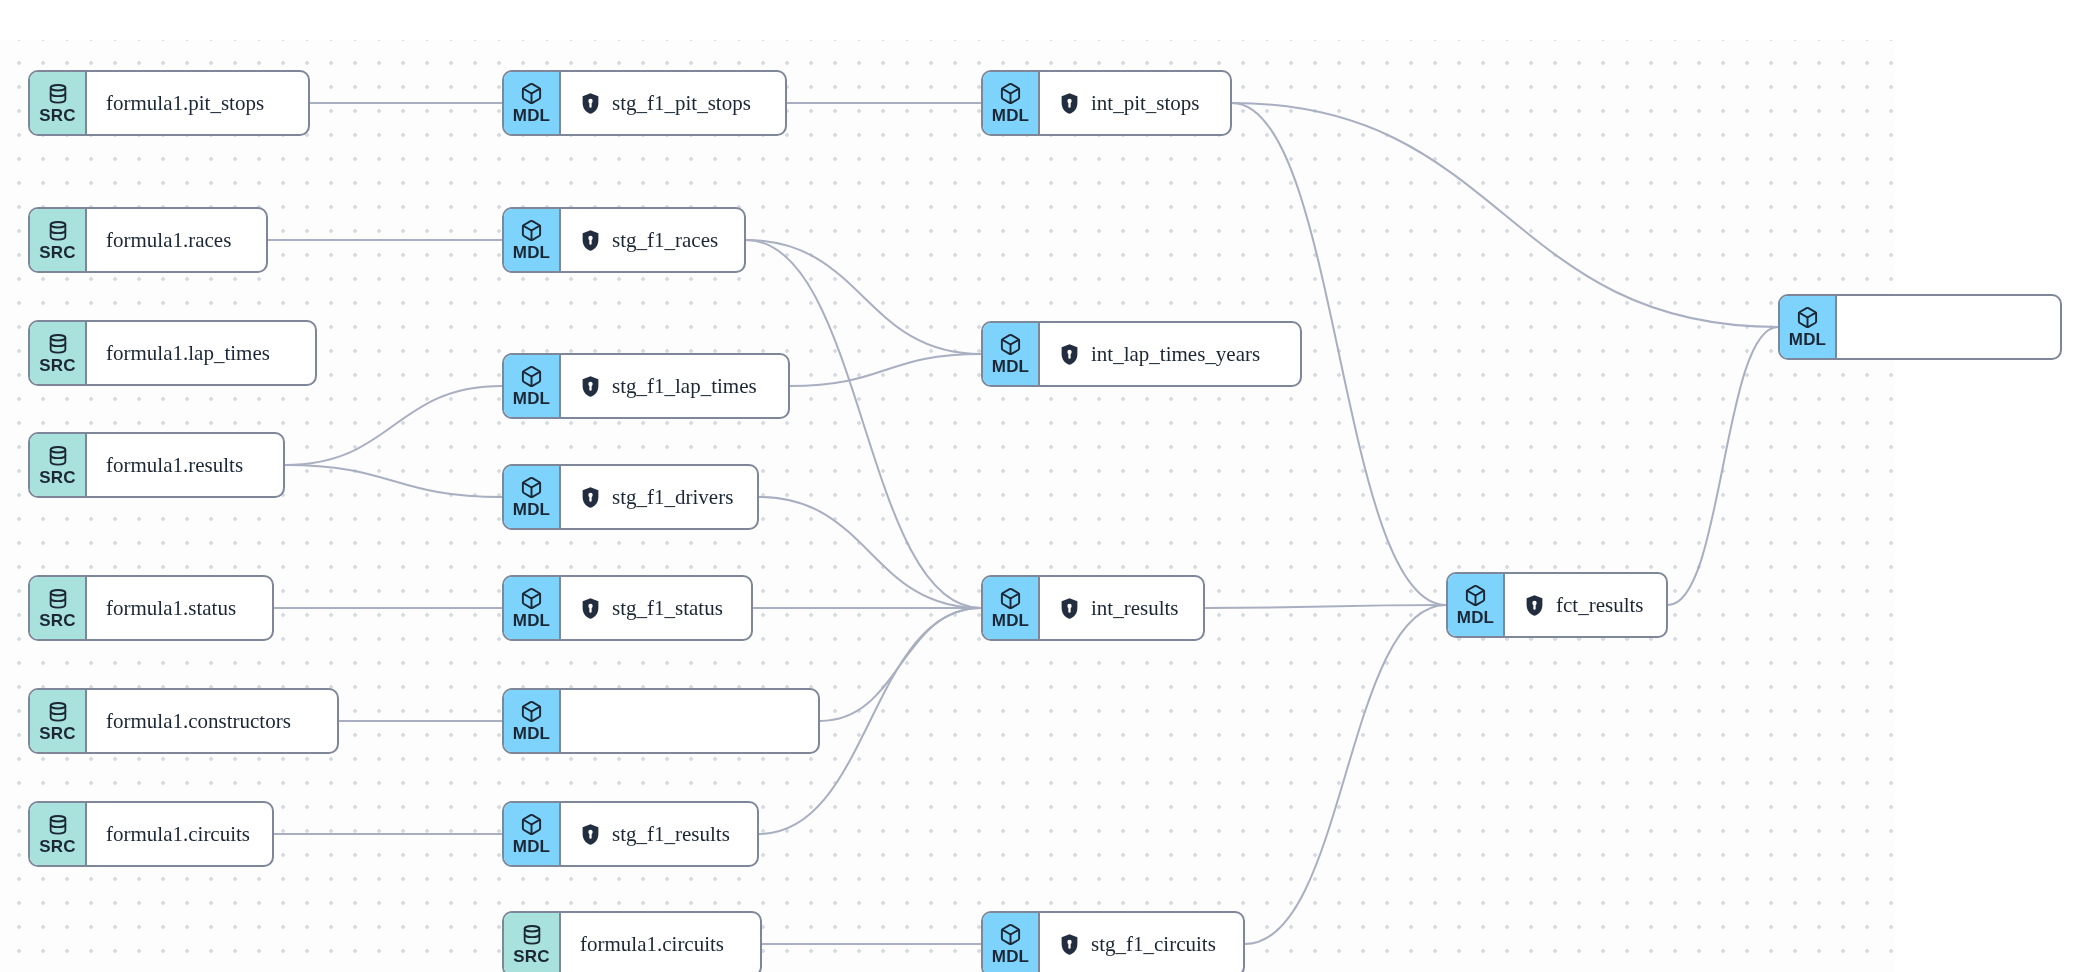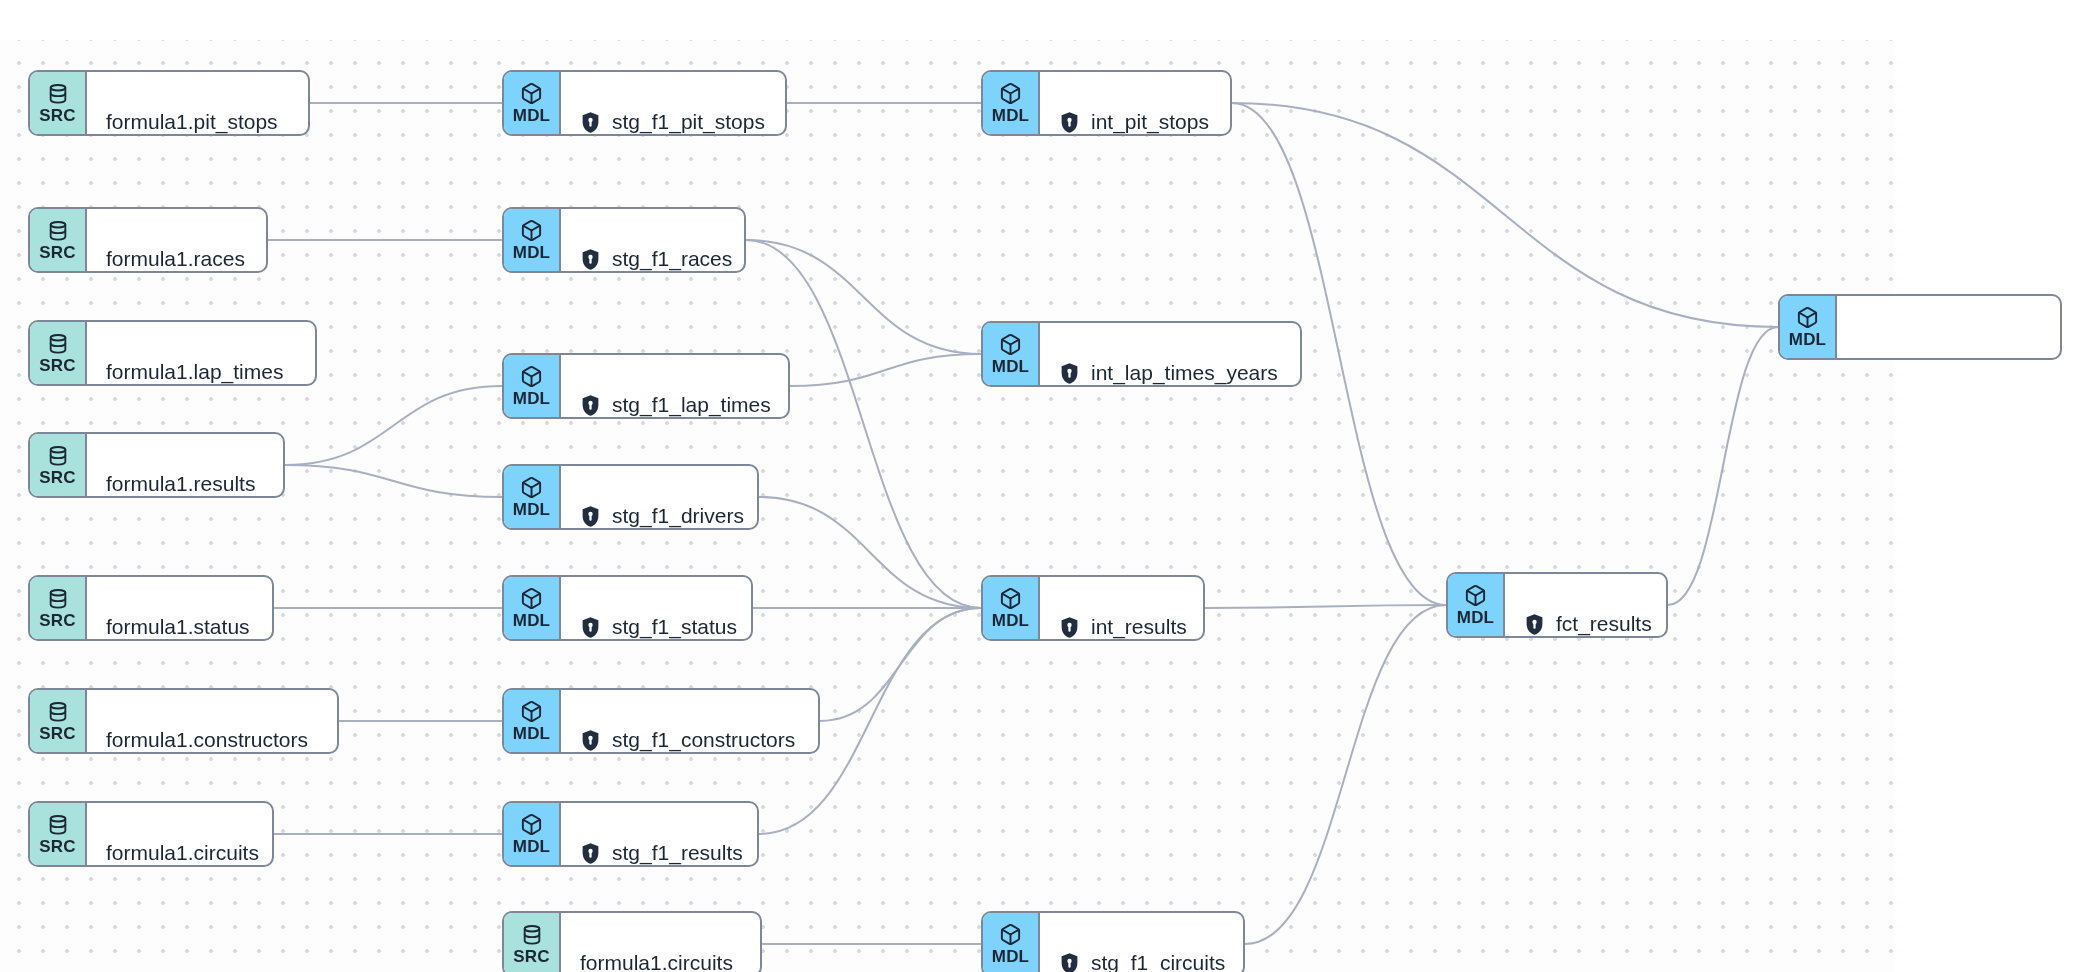--- a/index.html
+++ b/index.html
@@ -40,24 +40,25 @@
     font-size:17px;
     font-weight:600;
     line-height:1;
     color:#1b2735;
     letter-spacing:0.2px;
   }
   .badge svg{display:block;}
   .node-body{
     flex:1;
     display:flex;
-    align-items:flex-end;
+    align-items:center;
     gap:11px;
     padding:0 18px 0 19px;
     min-width:0;
+    font-family:Liberation Serif, serif;
   }
   .node-label{
     font-size:21px;
     color:#1b2735;
     white-space:nowrap;
   }
   .shield{flex:0 0 auto;display:block;}
 </style>
 </head>
 <body>
@@ -283,28 +284,20 @@
       </div>
       <div class="node" style="left: 502px; top: 648px; width: 318px; height: 66px;">
         <div class="badge kind-model">
           <svg width="23" height="23" viewBox="0 0 24 24">
             <path d="M21 16V8a2 2 0 0 0-1-1.73l-7-4a2 2 0 0 0-2 0l-7 4A2 2 0 0 0 3 8v8a2 2 0 0 0 1 1.73l7 4a2 2 0 0 0 2 0l7-4A2 2 0 0 0 21 16z" fill="none" stroke="#1b2735" stroke-width="2" stroke-linecap="round" stroke-linejoin="round"></path>
             <polyline points="3.27 6.96 12 12.01 20.73 6.96" fill="none" stroke="#1b2735" stroke-width="2" stroke-linecap="round" stroke-linejoin="round"></polyline>
             <line x1="12" y1="22.08" x2="12" y2="12" fill="none" stroke="#1b2735" stroke-width="2" stroke-linecap="round" stroke-linejoin="round"></line>
           </svg>
           <span class="badge-label">MDL</span>
         </div>
-        <div class="node-body">
-          <svg width="21" height="23" viewBox="0 0 24 26" class="shield">
-            <path d="M12 1.2 L21 4.6 V12 C21 18.6 17.2 22.9 12 24.8 C6.8 22.9 3 18.6 3 12 V4.6 Z" fill="#222e40"></path>
-            <circle cx="12" cy="10.2" r="2.5" fill="#ffffff"></circle>
-            <path d="M12 11.5 V16.6" stroke="#ffffff" stroke-width="2.6" stroke-linecap="round"></path>
-          </svg>
-          <span class="node-label">stg_f1_constructors</span>
-        </div>
       </div>
       <div class="node" style="left: 502px; top: 761px; width: 257px; height: 66px;">
         <div class="badge kind-model">
           <svg width="23" height="23" viewBox="0 0 24 24">
             <path d="M21 16V8a2 2 0 0 0-1-1.73l-7-4a2 2 0 0 0-2 0l-7 4A2 2 0 0 0 3 8v8a2 2 0 0 0 1 1.73l7 4a2 2 0 0 0 2 0l7-4A2 2 0 0 0 21 16z" fill="none" stroke="#1b2735" stroke-width="2" stroke-linecap="round" stroke-linejoin="round"></path>
             <polyline points="3.27 6.96 12 12.01 20.73 6.96" fill="none" stroke="#1b2735" stroke-width="2" stroke-linecap="round" stroke-linejoin="round"></polyline>
             <line x1="12" y1="22.08" x2="12" y2="12" fill="none" stroke="#1b2735" stroke-width="2" stroke-linecap="round" stroke-linejoin="round"></line>
           </svg>
           <span class="badge-label">MDL</span>
         </div>

